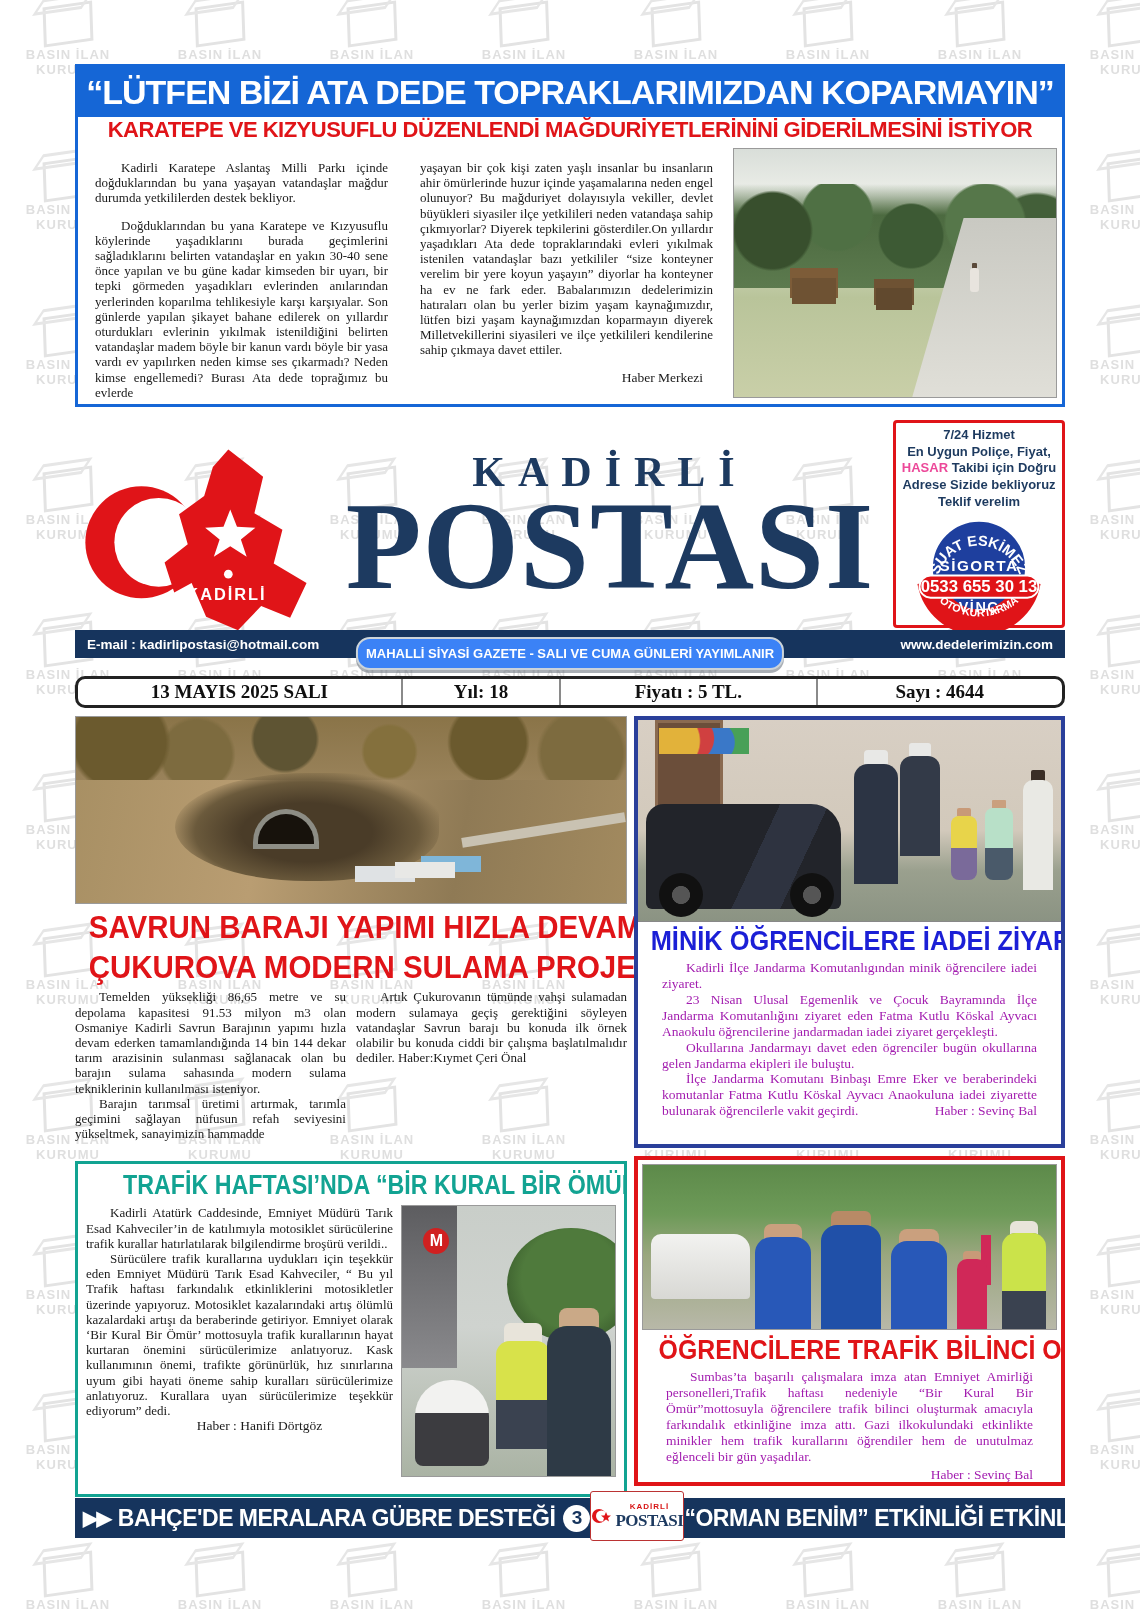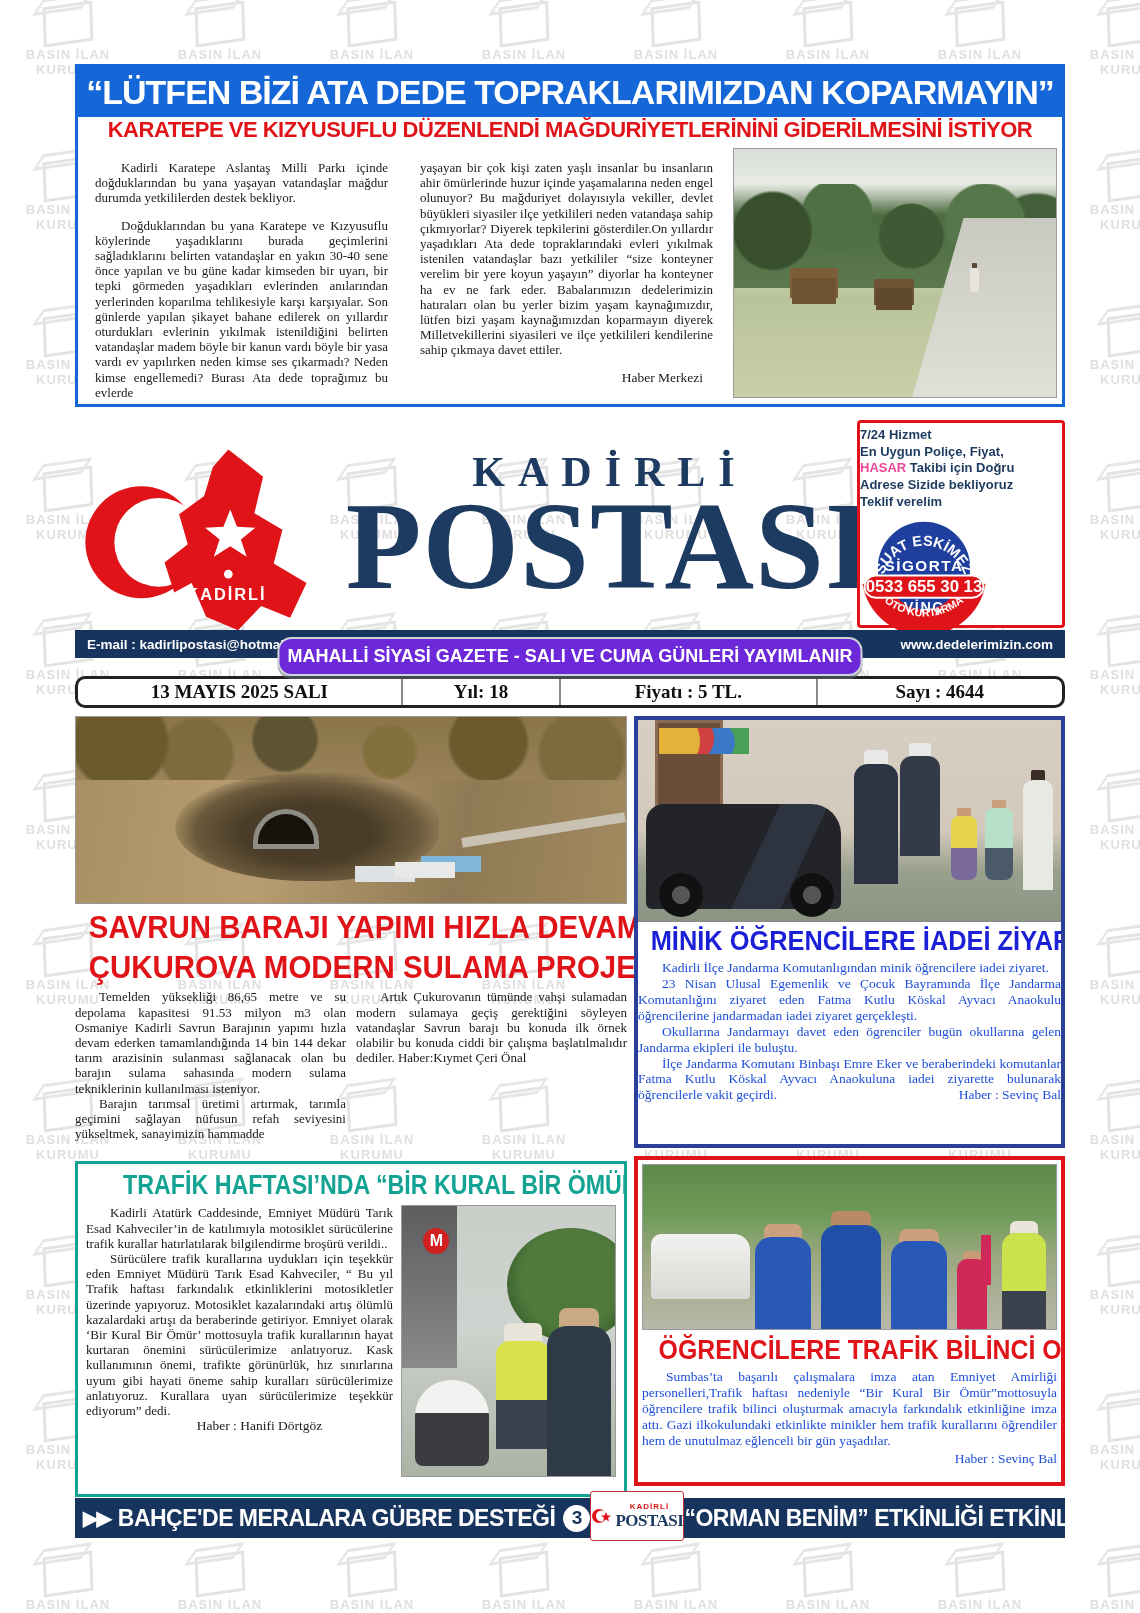--- a/index.html
+++ b/index.html
@@ -54,33 +54,33 @@
   .slogan-bar{height:9px;background:#16345d;}
   .slogan-text{color:#d81616;font-weight:bold;font-size:21px;font-variant:small-caps;
                font-family:"Liberation Serif",serif;white-space:nowrap;}
   .logo-wrap{position:absolute;left:0;top:26px;}
   .title-top{position:absolute;left:255px;top:36px;width:560px;text-align:center;
              color:#1d3a60;font-family:"Liberation Serif",serif;font-weight:bold;
              font-size:42px;letter-spacing:13px;}
   .title-main{position:absolute;left:185px;top:66px;width:700px;text-align:center;
               color:#1d3a60;font-family:"Liberation Serif",serif;font-weight:bold;
               font-size:124px;line-height:1.12;letter-spacing:1px;}
-  .ad-box{position:absolute;right:0;top:8px;width:208px;height:208px;border:3px solid #e01418;
-          border-radius:4px;background:#fff;box-sizing:border-box;text-align:left;
+  .ad-box{position:absolute;right:0;top:8px;width:172px;height:208px;border:3px solid #e01418;
+          border-radius:4px;background:#fff;box-sizing:border-box;text-align:center;
           font-family:"Liberation Sans",sans-serif;font-weight:bold;color:#1d3a5f;
           font-size:13px;line-height:1.28;padding-top:4px;}
   .ad-box .red{color:#ec4899;}
   
   .info-bar{left:75px;top:630px;width:990px;height:28px;background:#16345d;color:#fff;
             display:flex;align-items:center;justify-content:space-between;padding:0 12px;
             box-sizing:border-box;font-family:"Liberation Sans",sans-serif;font-weight:bold;
             font-size:13.5px;z-index:3;}
   .center-tab{position:absolute;left:50%;top:7px;transform:translateX(-50%);
-              background:#6d28d9;color:#fff;border:2px solid #ccd4da;border-radius:14px;
-              padding:7px 8px;font-size:18px;white-space:nowrap;z-index:4;
+              background:#3b82f6;color:#fff;border:2px solid #ccd4da;border-radius:14px;
+              padding:7px 8px;font-size:13px;white-space:nowrap;z-index:4;
               box-shadow:0 3px 0 rgba(100,110,120,.55);font-family:"Liberation Sans",sans-serif;font-weight:bold;}
   
   .date-bar{left:75px;top:676px;width:990px;height:32px;background:#fff;border:3px solid #222;
             border-radius:10px;box-sizing:border-box;display:flex;align-items:center;z-index:2;
             font-weight:bold;font-size:19px;color:#101010;}
   .date-cell{text-align:center;border-right:2px solid #8a8a8a;height:100%;display:flex;
              align-items:center;justify-content:center;}
   .date-cell:last-child{border-right:none;}
   
   .main{left:75px;top:716px;width:990px;height:776px;z-index:2;}
@@ -152,21 +152,21 @@
   .pj-officer2{position:absolute;left:62%;top:18%;width:40px;height:100px;border-radius:12px 12px 0 0;
       background:#333a48;box-shadow:0 -22px 0 -9px #e8e8e6;}
   .pj-kid1{position:absolute;left:74%;top:48%;width:26px;height:64px;border-radius:8px;
       background:linear-gradient(#e8d44a 0 50%,#7a6a9a 50%);box-shadow:0 -14px 0 -6px #c89a78;}
   .pj-kid2{position:absolute;left:82%;top:44%;width:28px;height:72px;border-radius:8px;
       background:linear-gradient(#b8e0c8 0 55%,#4a5a6a 55%);box-shadow:0 -15px 0 -7px #caa07e;}
   .pj-woman{position:absolute;left:91%;top:30%;width:30px;height:110px;border-radius:10px 10px 0 0;
       background:#e9e9e4;box-shadow:0 -18px 0 -8px #3a2e26;}
   .hl-minik{color:#1b1fd6;text-align:center;font-size:27px;margin:4px 0 3px;}
   .hl-minik div{transform:scaleX(0.94);transform-origin:center;}
-  .box-body{font-size:13.5px;line-height:1.18;text-align:justify;color:#1d4ed8;padding:0 0;}
+  .box-body{font-size:13.5px;line-height:1.18;text-align:justify;color:#a21caf;padding:0 24px;}
   .box-body p{margin:0;text-indent:24px;}
   .byl-inline{float:right;font-weight:normal;}
   
   .red-box{margin-top:8px;border:4px solid #e01418;height:330px;box-sizing:border-box;background:#fff;
            padding:4px;overflow:hidden;}
   .photo-police{height:166px;background:linear-gradient(#5d8a4a 0%,#6d9a58 30%,#9aa77f 55%,#b8b8a8 100%);}
   .ppo-car{position:absolute;left:2%;bottom:18%;width:24%;height:40%;border-radius:10px 16px 4px 4px;
       background:linear-gradient(#f2f2f0,#d8d8d4);}
   .ppo-cop1{position:absolute;left:27%;bottom:0;width:56px;height:92px;border-radius:16px 16px 0 0;
       background:#2858b8;box-shadow:0 -22px 0 -9px #caa07e;}

